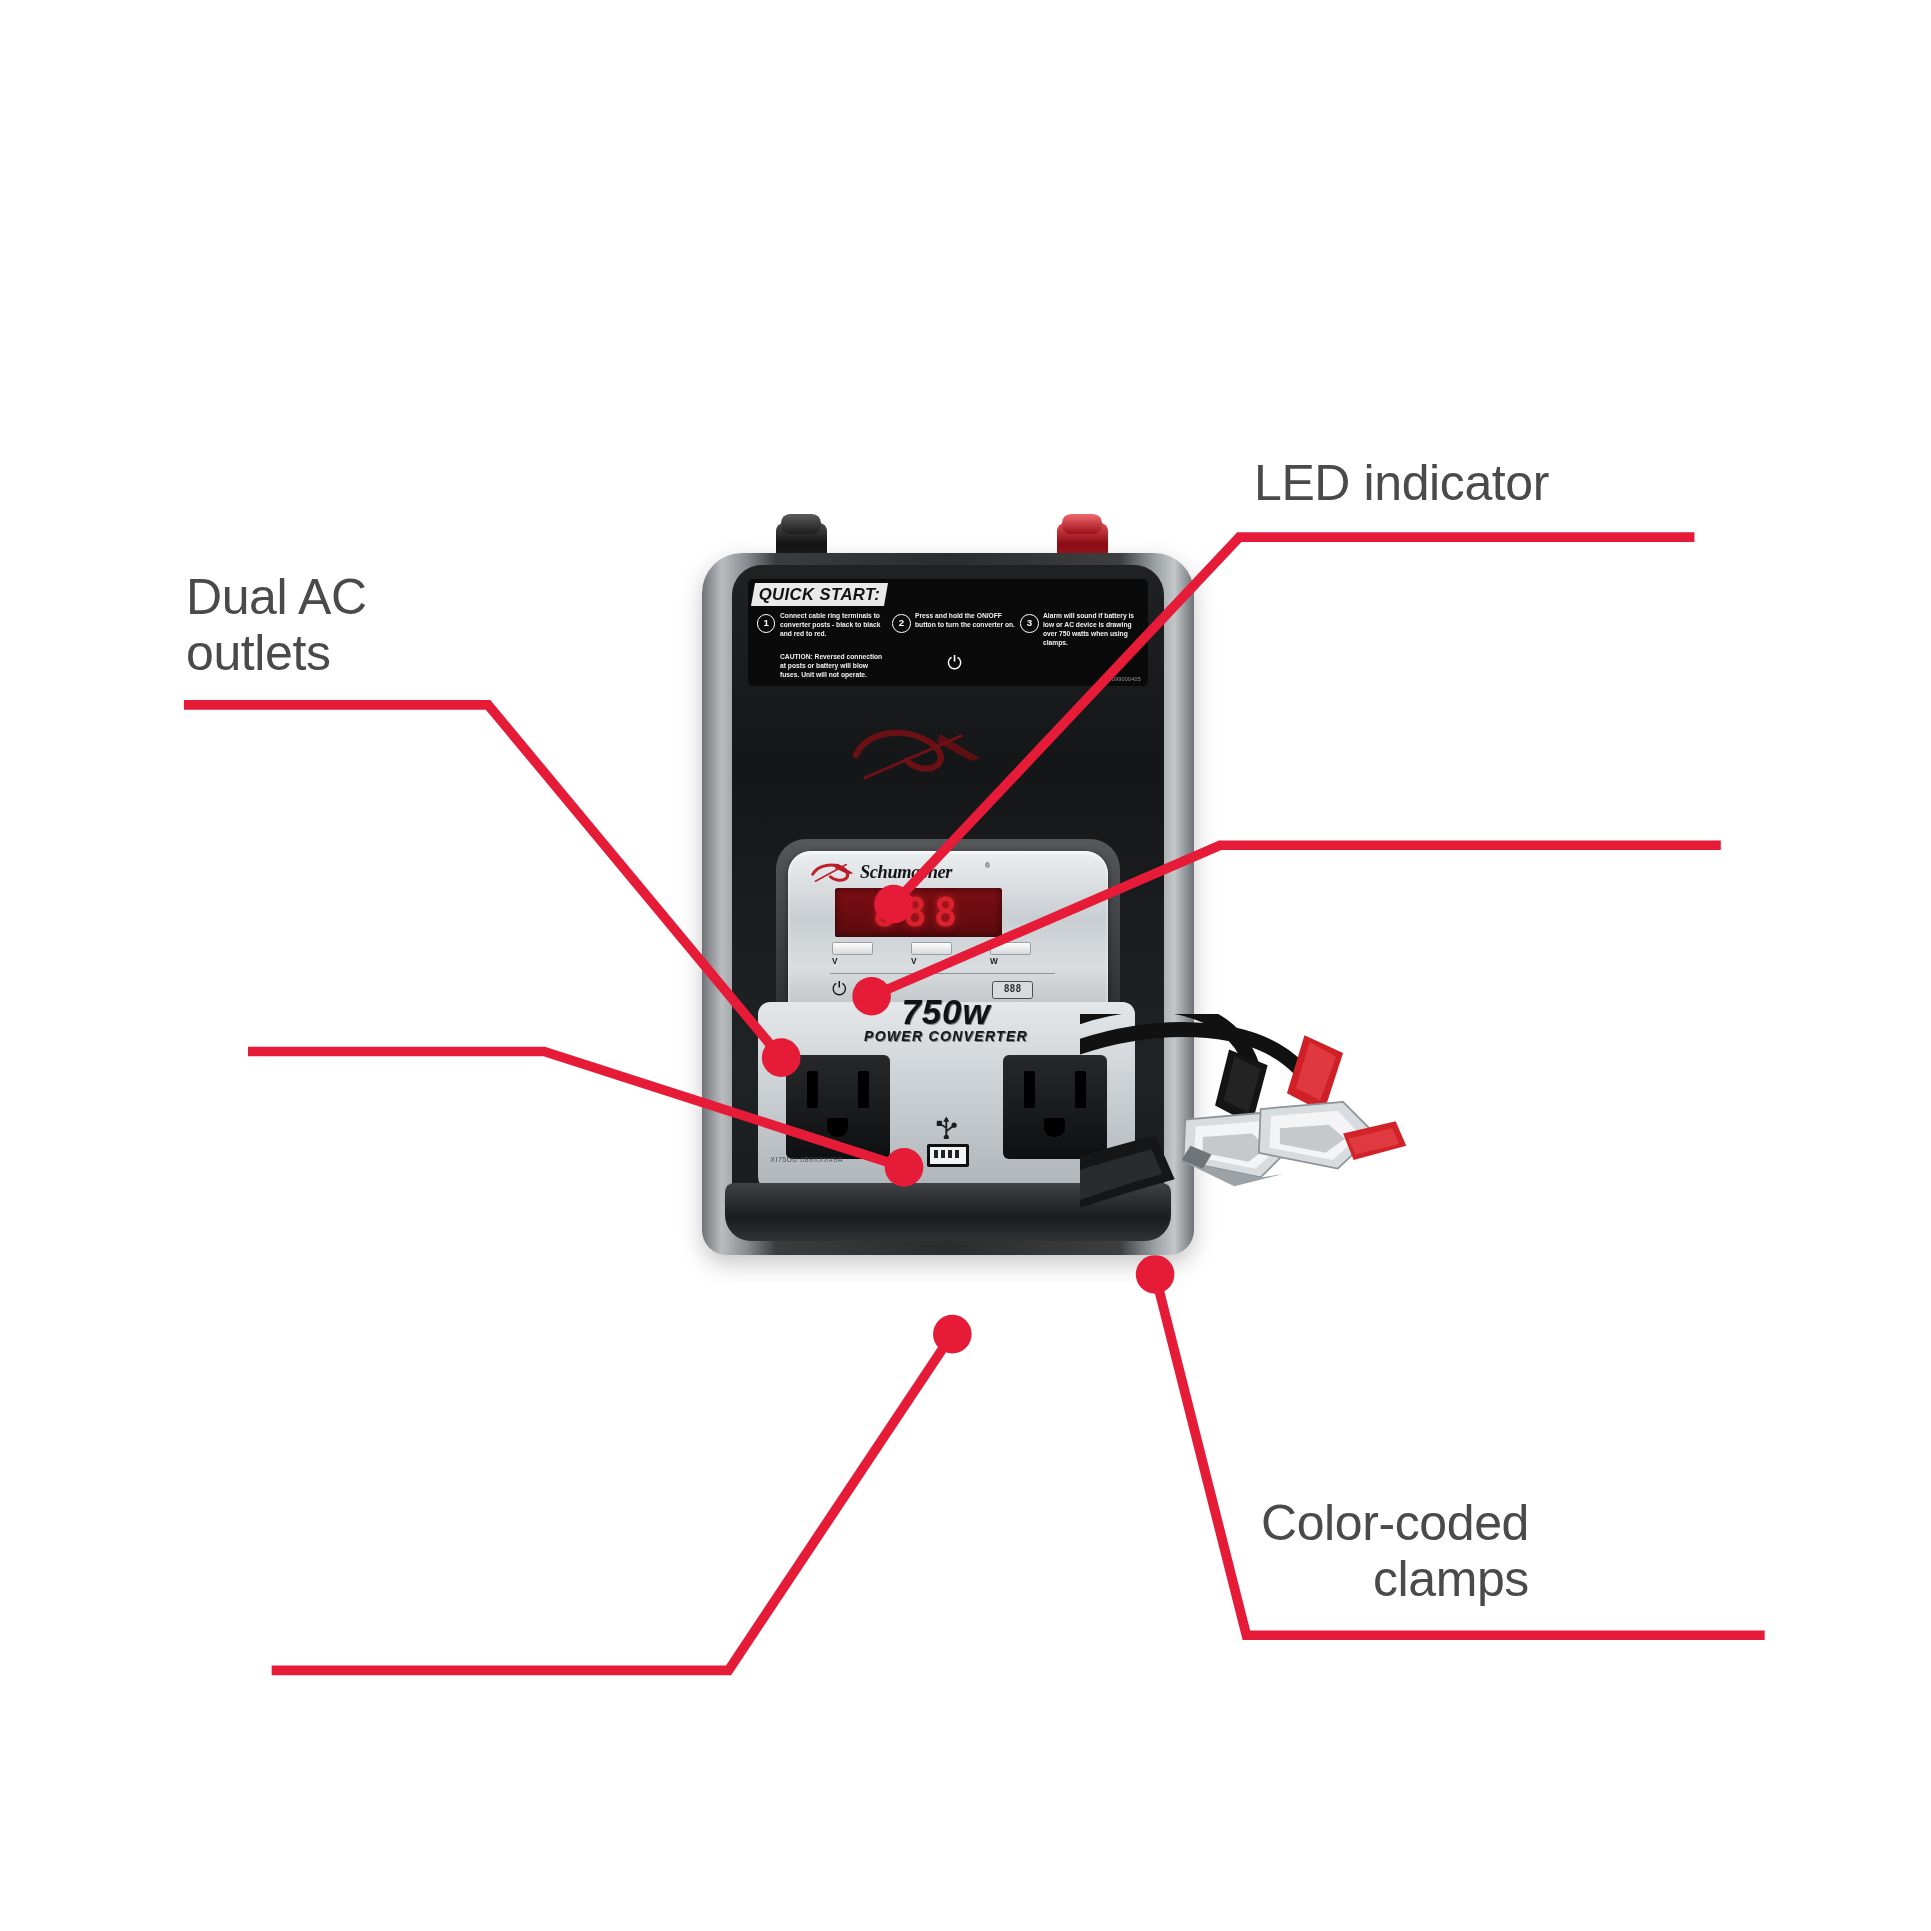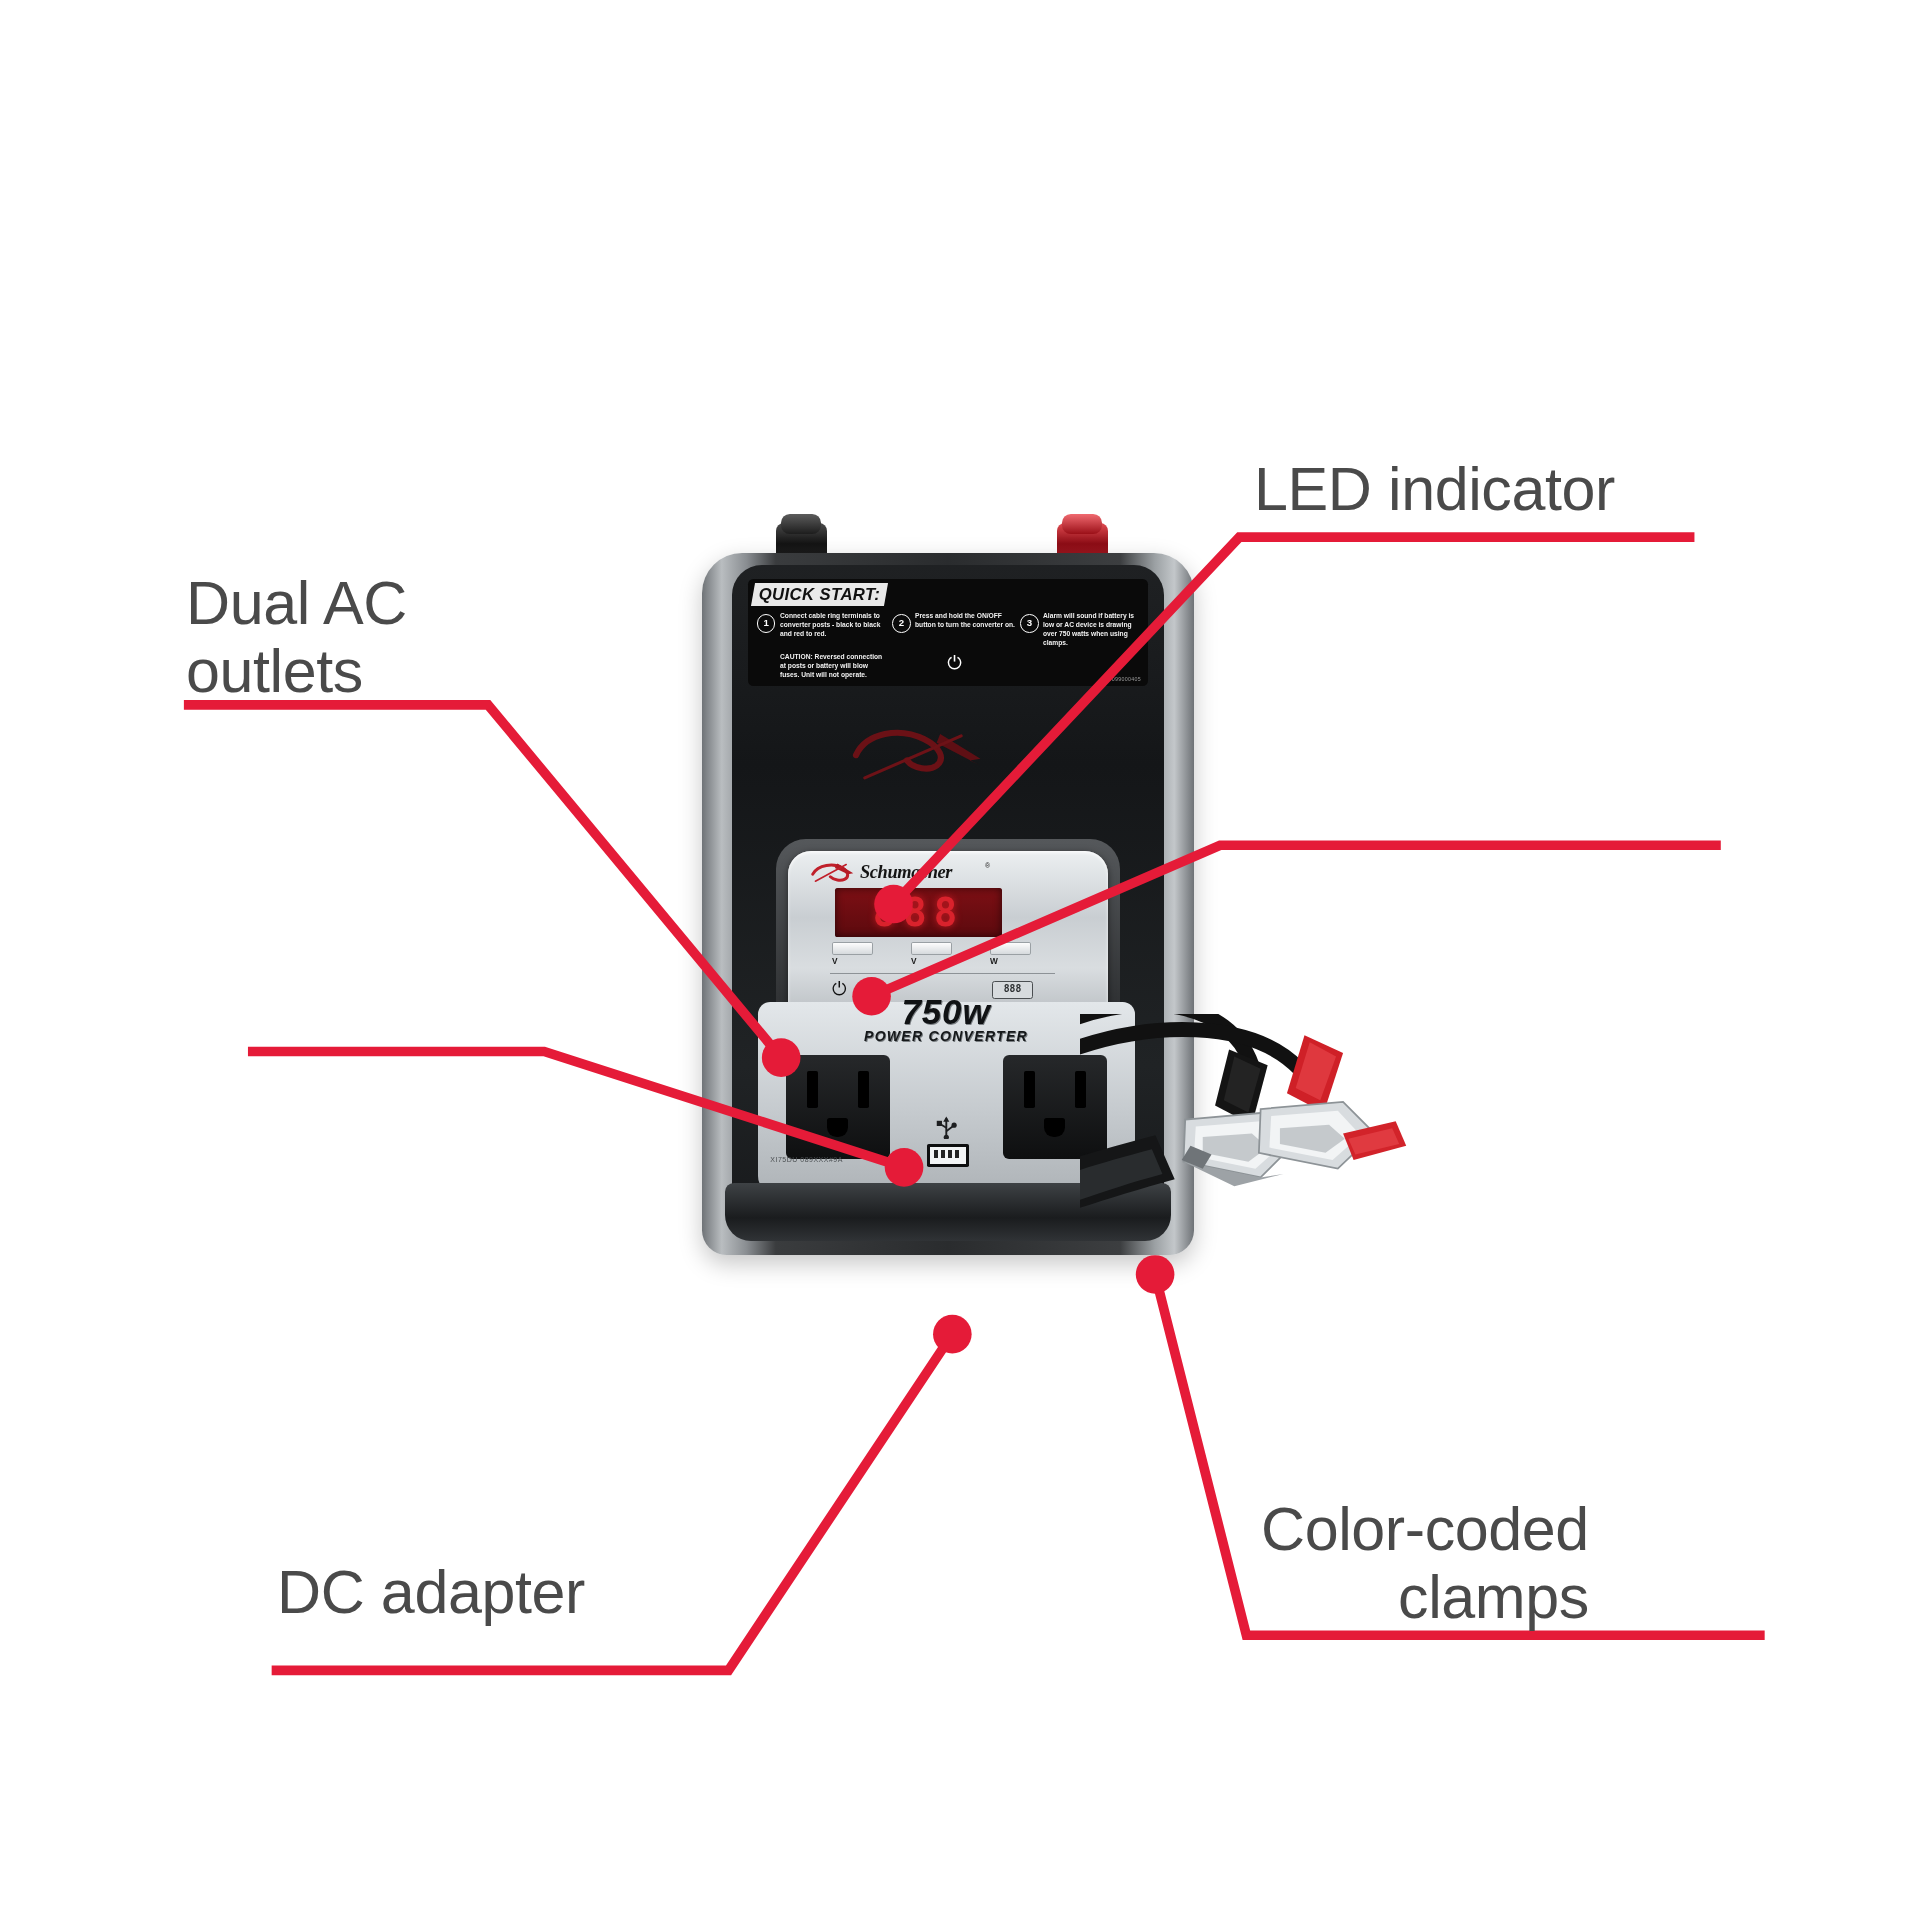--- a/index.html
+++ b/index.html
@@ -2,21 +2,21 @@
 <html style="font-size:14px"><head>
 <meta charset="utf-8">
 <style>
   html,body{margin:0;padding:0;background:#ffffff;}
   body{width:1931px;height:1931px;position:relative;overflow:hidden;
        font-family:"Liberation Sans","DejaVu Sans",sans-serif;}
 
   #stage{position:absolute;left:0;top:0;width:1931px;height:1931px;background:#fff;}
 
   
-  .ann{position:absolute;color:#4a4a4a;font-size:61px;line-height:1.12;
+  .ann{position:absolute;color:#4a4a4a;font-size:50px;line-height:1.12;
        font-weight:400;letter-spacing:-0.4px;white-space:pre-line;}
   .ann.right{text-align:left;}
 
   
   #leaders{position:absolute;left:0;top:0;width:1931px;height:1931px;pointer-events:none;}
 
   
   #product{position:absolute;left:702px;top:553px;width:492px;height:729px;}
 
   
@@ -317,21 +317,20 @@
       <circle cx="1018" cy="1030" r="22"></circle>
       <circle cx="993" cy="1135" r="22"></circle>
       <circle cx="1316" cy="1452" r="22"></circle>
     </g>
   </svg>
 
   <div class="ann" style="left:186px;top:569px;">Dual AC
 outlets</div>
 
 
-  <div class="ann" style="left:277px;top:1558px;">DC adapter</div>
 
   <div class="ann right" style="left:1254px;top:455px;">LED indicator</div>
 
 
   <div class="ann right" style="left:1261px;top:1495px;text-align:right;">Color-coded
 clamps</div>
 
 </div>
 
 

